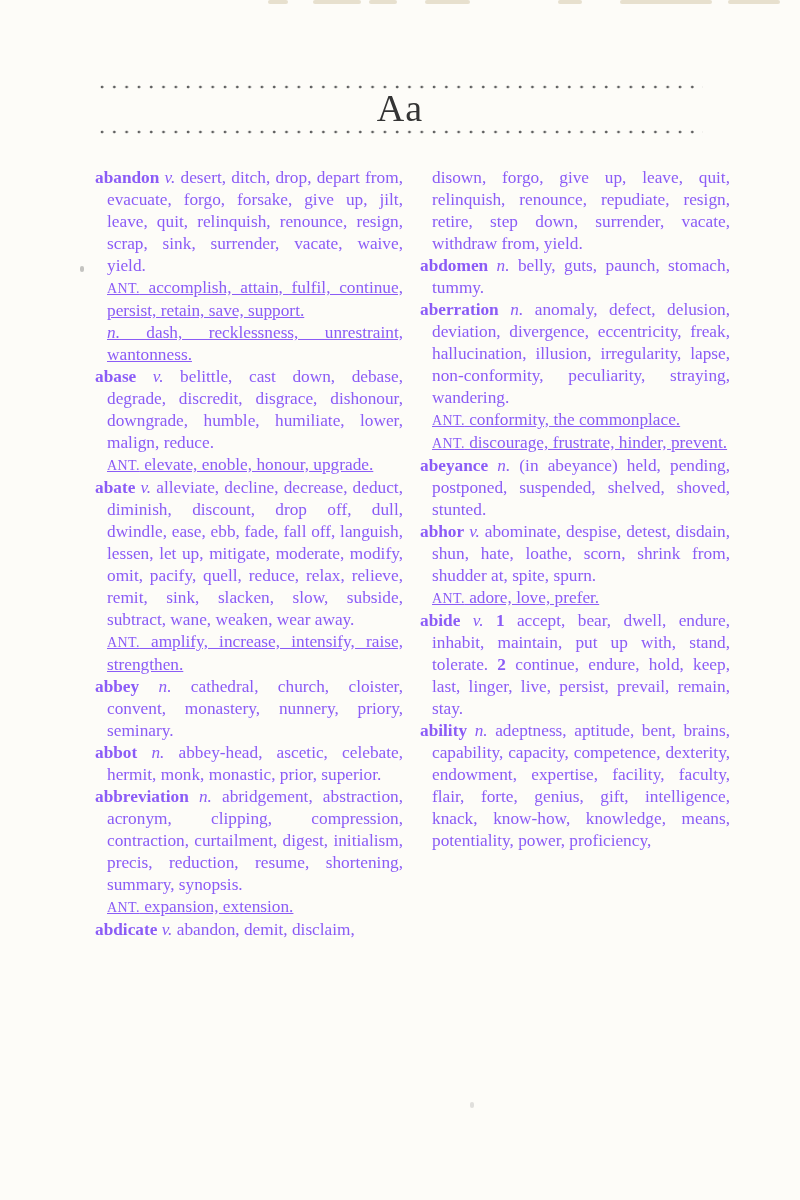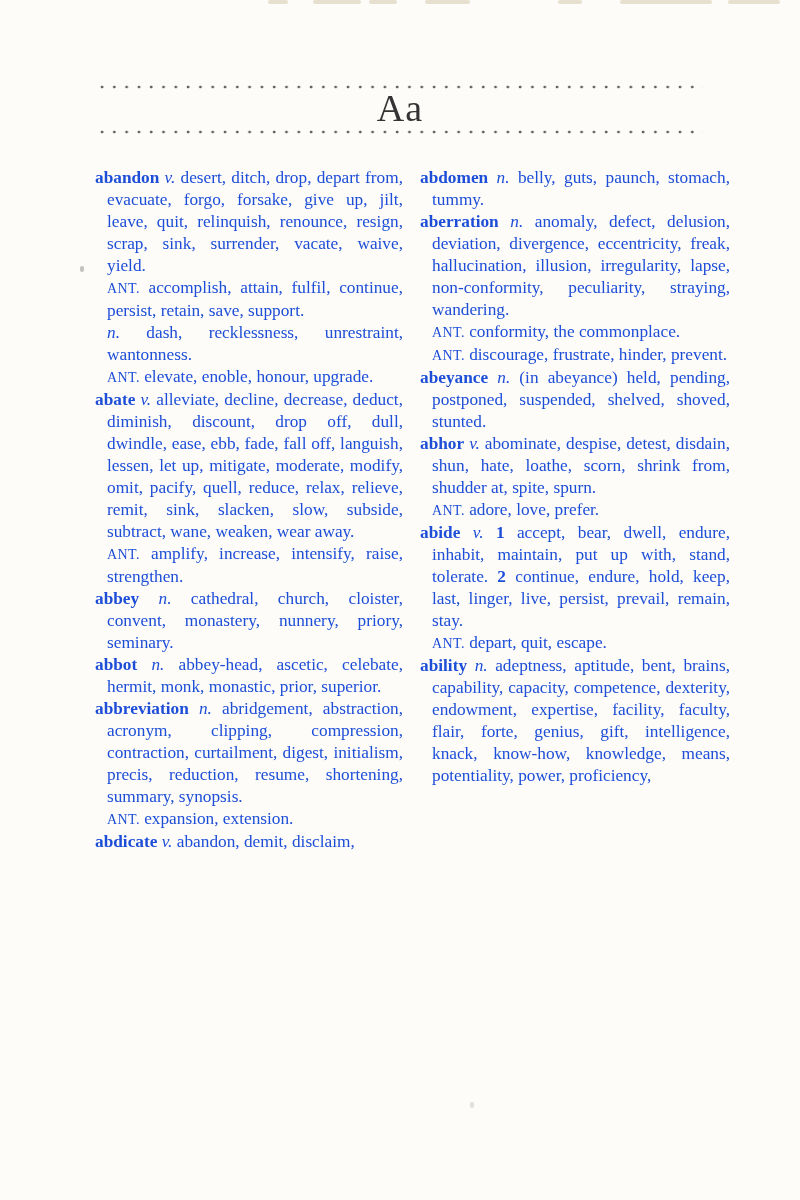--- a/index.html
+++ b/index.html
@@ -39,30 +39,30 @@
     position: absolute; top: 86px; left: 0; width: 800px;
     text-align: center;
     font-size: 38px; line-height: 44px;
     color: #343434;
     letter-spacing: 1px;
   }
 
   
   .col {
     position: absolute; top: 167px;
-    color: #1d4ed8;
+    color: #8b5cf6;
     font-size: 17.3px; line-height: 22px;
     text-align: justify;
   }
   #col-left  { left: 95px;  width: 308px; }
   #col-right { left: 420px; width: 310px; }
 
   .para { margin: 0; }
   .entry { padding-left: 12px; text-indent: -12px; }
-  .sub   { padding-left: 12px; }
+  .sub   { padding-left: 12px; text-decoration: underline; }
   .cont  { padding-left: 12px; }
 
   .seg-hw  { font-weight: bold; }
   .seg-pos { font-style: italic; }
   .seg-ant { font-size: 14px; letter-spacing: 0.4px; }
   .seg-num { font-weight: bold; }
 </style>
 </head>
 <body>
 
@@ -79,35 +79,36 @@
   <div class="speck" style="left:470px;top:1102px;opacity:.5;"></div>
 
   <div class="dotted-rule" id="rule-top"></div>
   <div class="section-letter">Aa</div>
   <div class="dotted-rule" id="rule-bottom"></div>
 
   <div class="col" id="col-left">
       <p class="para entry"><span class="seg-hw">abandon</span><span class="seg-pos"> v.</span><span class="seg-t"> desert, ditch, drop, depart from, evacuate, forgo, forsake, give up, jilt, leave, quit, relinquish, renounce, resign, scrap, sink, surrender, vacate, waive, yield.</span></p>
       <p class="para sub"><span class="seg-ant">ANT.</span><span class="seg-t"> accomplish, attain, fulfil, continue, persist, retain, save, support.</span></p>
       <p class="para sub"><span class="seg-pos">n.</span><span class="seg-t"> dash, recklessness, unrestraint, wantonness.</span></p>
+      <p class="para entry"><span class="seg-hw">abase</span><span class="seg-pos"> v.</span><span class="seg-t"> belittle, cast down, debase, degrade, discredit, disgrace, dishonour, downgrade, humble, humiliate, lower, malign, reduce.</span></p>
       <p class="para sub"><span class="seg-ant">ANT.</span><span class="seg-t"> elevate, enoble, honour, upgrade.</span></p>
       <p class="para entry"><span class="seg-hw">abate</span><span class="seg-pos"> v.</span><span class="seg-t"> alleviate, decline, decrease, deduct, diminish, discount, drop off, dull, dwindle, ease, ebb, fade, fall off, languish, lessen, let up, mitigate, moderate, modify, omit, pacify, quell, reduce, relax, relieve, remit, sink, slacken, slow, subside, subtract, wane, weaken, wear away.</span></p>
       <p class="para sub"><span class="seg-ant">ANT.</span><span class="seg-t"> amplify, increase, intensify, raise, strengthen.</span></p>
       <p class="para entry"><span class="seg-hw">abbey</span><span class="seg-pos"> n.</span><span class="seg-t"> cathedral, church, cloister, convent, monastery, nunnery, priory, seminary.</span></p>
       <p class="para entry"><span class="seg-hw">abbot</span><span class="seg-pos"> n.</span><span class="seg-t"> abbey-head, ascetic, celebate, hermit, monk, monastic, prior, superior.</span></p>
       <p class="para entry"><span class="seg-hw">abbreviation</span><span class="seg-pos"> n.</span><span class="seg-t"> abridgement, abstraction, acronym, clipping, compression, contraction, curtailment, digest, initialism, precis, reduction, resume, shortening, summary, synopsis.</span></p>
       <p class="para sub"><span class="seg-ant">ANT.</span><span class="seg-t"> expansion, extension.</span></p>
       <p class="para entry"><span class="seg-hw">abdicate</span><span class="seg-pos"> v.</span><span class="seg-t"> abandon, demit, disclaim,</span></p>
     </div>
   <div class="col" id="col-right">
+      <p class="para cont"><span class="seg-t">disown, forgo, give up, leave, quit, relinquish, renounce, repudiate, resign, retire, step down, surrender, vacate, withdraw from, yield.</span></p>
       <p class="para entry"><span class="seg-hw">abdomen</span><span class="seg-pos"> n.</span><span class="seg-t"> belly, guts, paunch, stomach, tummy.</span></p>
       <p class="para entry"><span class="seg-hw">aberration</span><span class="seg-pos"> n.</span><span class="seg-t"> anomaly, defect, delusion, deviation, divergence, eccentricity, freak, hallucination, illusion, irregularity, lapse, non-conformity, peculiarity, straying, wandering.</span></p>
       <p class="para sub"><span class="seg-ant">ANT.</span><span class="seg-t"> conformity, the commonplace.</span></p>
       <p class="para sub"><span class="seg-ant">ANT.</span><span class="seg-t"> discourage, frustrate, hinder, prevent.</span></p>
       <p class="para entry"><span class="seg-hw">abeyance</span><span class="seg-pos"> n.</span><span class="seg-t"> (in abeyance) held, pending, postponed, suspended, shelved, shoved, stunted.</span></p>
       <p class="para entry"><span class="seg-hw">abhor</span><span class="seg-pos"> v.</span><span class="seg-t"> abominate, despise, detest, disdain, shun, hate, loathe, scorn, shrink from, shudder at, spite, spurn.</span></p>
       <p class="para sub"><span class="seg-ant">ANT.</span><span class="seg-t"> adore, love, prefer.</span></p>
       <p class="para entry"><span class="seg-hw">abide</span><span class="seg-pos"> v.</span><span class="seg-num"> 1</span><span class="seg-t"> accept, bear, dwell, endure, inhabit, maintain, put up with, stand, tolerate.</span><span class="seg-num"> 2</span><span class="seg-t"> continue, endure, hold, keep, last, linger, live, persist, prevail, remain, stay.</span></p>
-      <p class="para sub"><span class="seg-ant">ANT.</span><span class="seg-t"> depart, quit, escape.</span></p>
       <p class="para entry"><span class="seg-hw">ability</span><span class="seg-pos"> n.</span><span class="seg-t"> adeptness, aptitude, bent, brains, capability, capacity, competence, dexterity, endowment, expertise, facility, faculty, flair, forte, genius, gift, intelligence, knack, know-how, knowledge, means, potentiality, power, proficiency,</span></p>
     </div>
 
 </div>
 
 </body></html>

